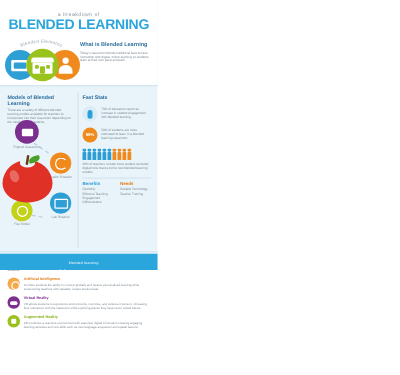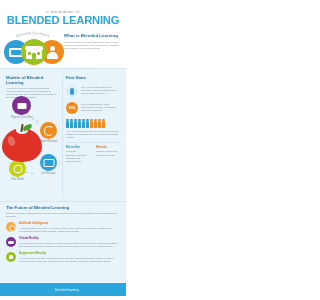--- a/index.html
+++ b/index.html
@@ -2,21 +2,21 @@
 <html><head>
 <meta charset="utf-8">
 <style>
   html,body{margin:0;padding:0;}
   body{
     width:126px;height:300px;overflow:hidden;
     font-family:"Liberation Sans",sans-serif;
     background:#ffffff;
     -webkit-font-smoothing:none;
   }
-  .page{position:relative;width:126px;height:296px;background:#e8f3fa;}
+  .page{position:relative;width:126px;height:216px;background:#e8f3fa;}
 
   
   .header{position:absolute;left:0;top:0;width:126px;height:68px;background:#ffffff;}
   .kicker{
     position:absolute;left:0;top:9px;width:126px;text-align:center;
     font-size:4.2px;letter-spacing:.35px;color:#8d9aa3;font-weight:400;
   }
   .title{
     position:absolute;left:0;top:15px;width:126px;text-align:center;
     font-size:11.2px;line-height:11.5px;letter-spacing:-.2px;

